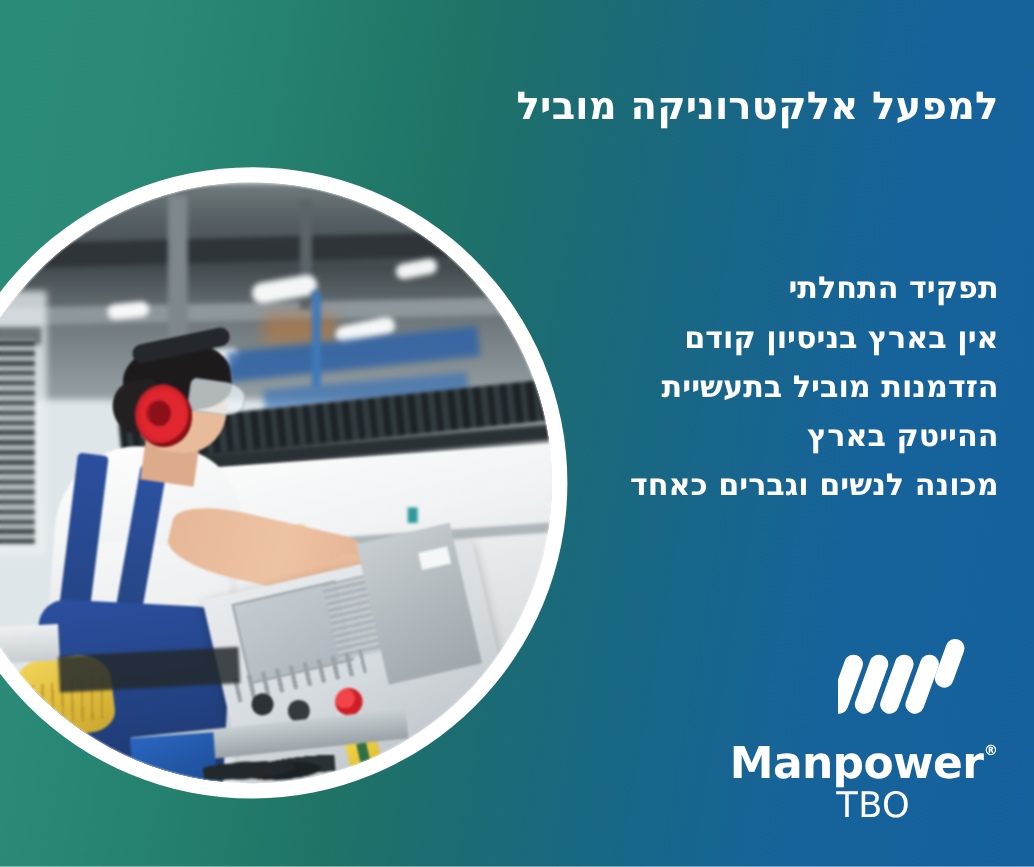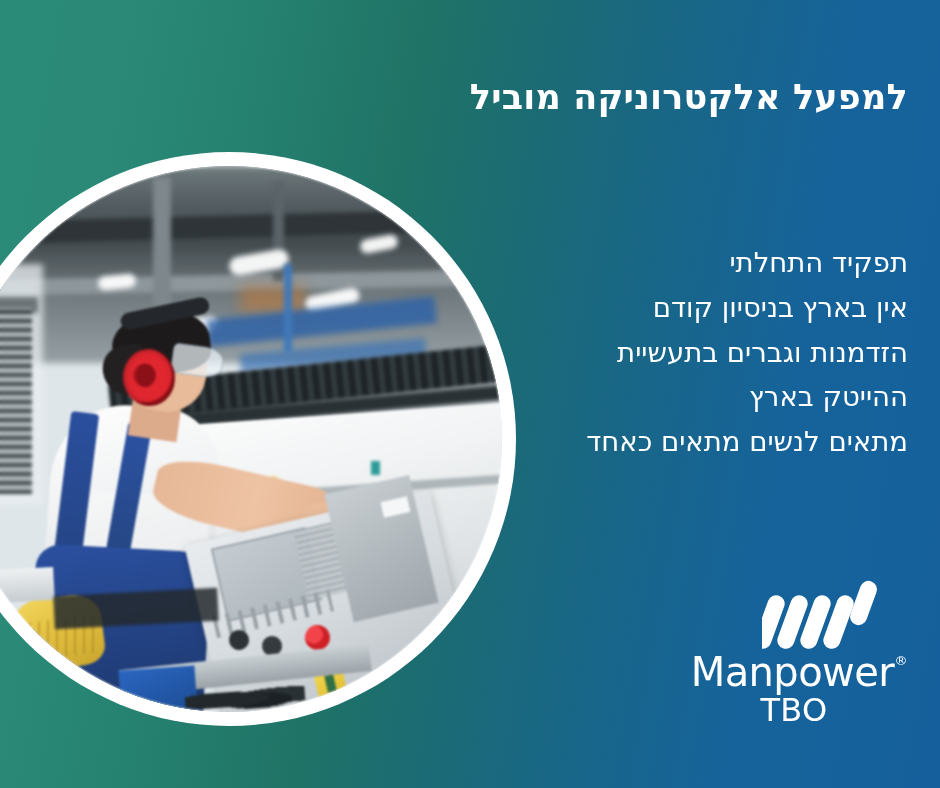--- a/index.html
+++ b/index.html
@@ -323,21 +323,21 @@
   .headline div { white-space: nowrap; }
 
   .body-copy {
     position: absolute;
     right: 32px;
     top: 240px;
     width: 560px;
     text-align: right;
     color: #ffffff;
     font-size: 27.5px;
-    font-weight: normal;
+    font-weight: bold;
     line-height: 1.63;
     direction: rtl;
   }
   .body-copy div { white-space: nowrap; }
 
   
   .logo {
     position: absolute;
     left: 694px;
     top: 578px;
@@ -345,26 +345,26 @@
   }
   .logo-mark {
     display: block;
     width: 132px;
     height: 72px;
     margin-left: 4px;
   }
   .logo-word {
     color: #ffffff;
     font-size: 40px;
-    font-weight: normal;
+    font-weight: bold;
     letter-spacing: -0.6px;
     line-height: 1.02;
     direction: ltr;
     text-align: left;
-    margin-top: 2px;
+    margin-top: 24px;
     position: relative;
     display: inline-block;
   }
   .logo-reg {
     position: absolute;
     top: 2px;
     right: -13px;
     font-size: 13px;
     line-height: 1;
   }
@@ -452,23 +452,23 @@
     </div>
   </div>
 
   <div class="headline">
     <div>למפעל אלקטרוניקה מוביל</div>
   </div>
 
   <div class="body-copy">
     <div>תפקיד התחלתי</div>
     <div>אין בארץ בניסיון קודם</div>
-    <div>הזדמנות וגברים בתעשיית</div>
+    <div>הזדמנות מוביל בתעשיית</div>
     <div>ההייטק בארץ</div>
-    <div>מתאים לנשים מתאים כאחד</div>
+    <div>מכונה לנשים וגברים כאחד</div>
   </div>
 
   <div class="logo">
     <svg class="logo-mark" viewBox="0 0 132 72" aria-hidden="true">
       <g fill="#ffffff">
         <rect x="-1" y="16" width="17" height="56" rx="8.5" transform="rotate(20 7.5 44)"></rect>
         <rect x="22" y="16" width="17" height="56" rx="8.5" transform="rotate(20 30.5 44)"></rect>
         <rect x="45" y="16" width="17" height="56" rx="8.5" transform="rotate(20 53.5 44)"></rect>
         <rect x="68" y="16" width="17" height="56" rx="8.5" transform="rotate(20 76.5 44)"></rect>
         <rect x="93" y="2" width="17" height="46" rx="8.5" transform="rotate(20 101.5 25)"></rect>

